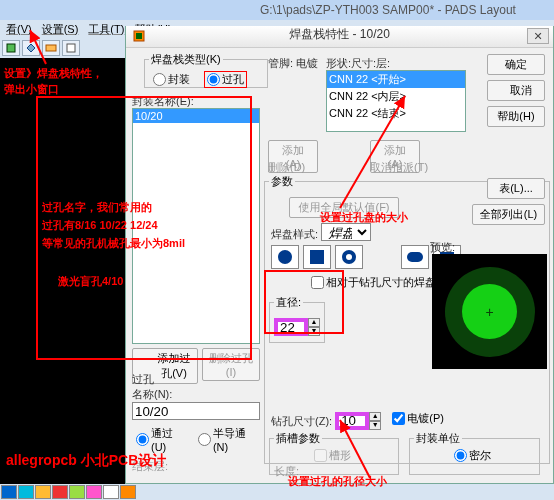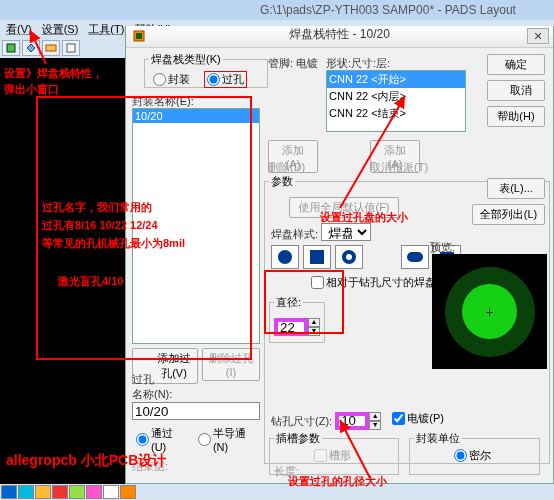--- a/index.html
+++ b/index.html
@@ -180,21 +180,21 @@
     <div class="btn disabled" style="position:absolute; left:138px; top:88px; width:50px;">添加(A)</div>
     <div class="btn disabled" style="position:absolute; left:240px; top:88px; width:50px;">添加(A)</div>
     <div class="small-lbl disabled" style="position:absolute; left:138px; top:108px;">删除(D)</div>
     <div class="small-lbl disabled" style="position:absolute; left:240px; top:108px;">取消指派(T)</div>
 
     <fieldset class="grp" style="left:134px; top:122px; width:286px; height:290px;">
       <legend>参数</legend>
       <div class="btn disabled" style="position:absolute; left:24px; top:8px; width:110px;">使用全局默认值(F)</div>
       <div style="position:absolute; left:6px; top:34px;">
         <span class="small-lbl">焊盘样式:</span>
-        <select class="txt" style="width:50px;"><option>焊盘</option></select>
+        <select class="txt" style="width:50px;font-style:italic;"><option>焊盘</option></select>
       </div>
       <div class="shape-row" style="position:absolute; left:6px; top:56px;">
         <div class="shape-btn">
             <svg width="18" height="18">
               <circle cx="9" cy="9" r="7" fill="#003a8c"></circle>
             </svg>
           </div>
         <div class="shape-btn">
             <svg width="18" height="18">
               <rect x="2" y="2" width="14" height="14" fill="#003a8c"></rect>

